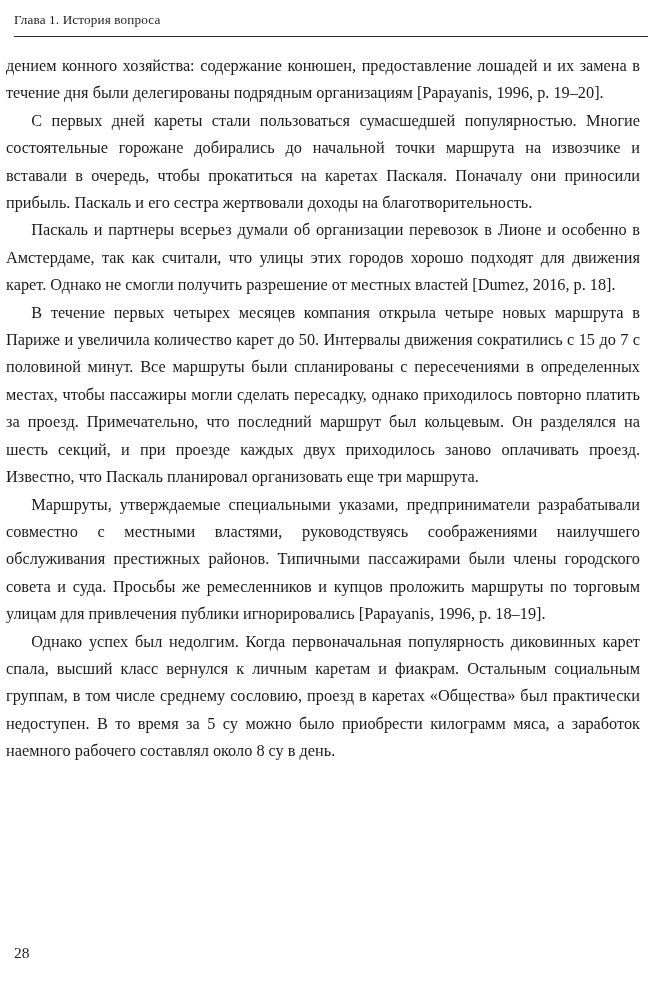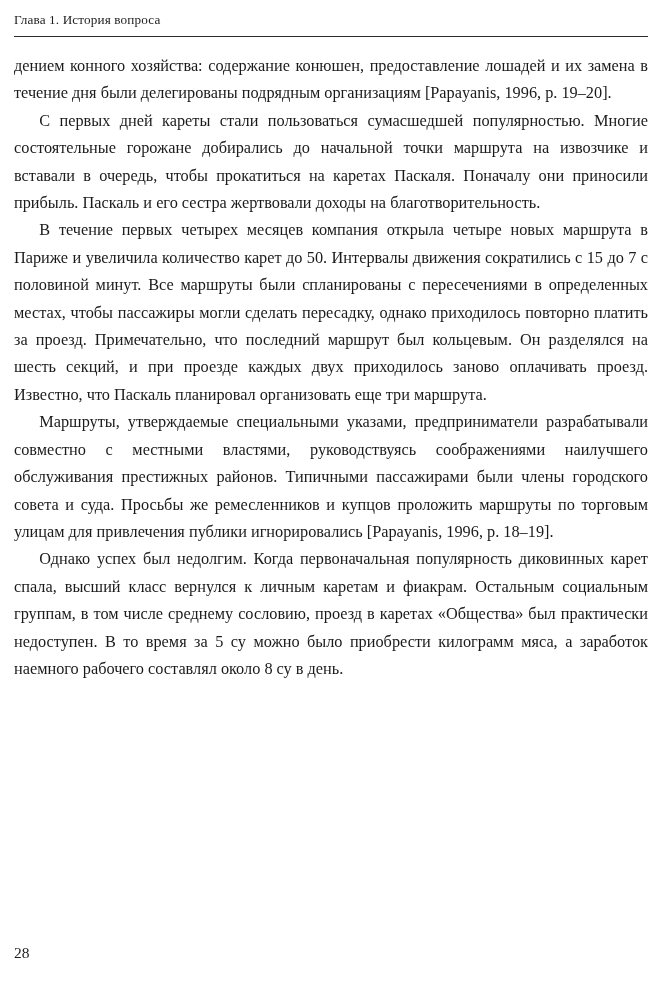--- a/index.html
+++ b/index.html
@@ -34,21 +34,21 @@
     position: absolute;
     top: 36px;
     left: 14px;
     width: 634px;
     height: 1px;
     background: #2b2b2b;
   }
   .body-text {
     position: absolute;
     top: 52px;
-    left: 14px;
+    left: 6px;
     width: 634px;
     font-size: 16.3px;
     line-height: 27.4px;
     text-align: justify;
     text-justify: inter-word;
     hyphens: manual;
   }
   .body-text p {
     margin: 0;
     text-indent: 1.55em;
@@ -70,20 +70,21 @@
 
 <div class="page">
 
   <div class="running-head">Глава 1. История вопроса</div>
 
   <div class="head-rule"></div>
 
   <div class="body-text">
     <p class="first">дением конного хозяйства: содержание конюшен, предоставление лошадей и их замена в течение дня были делегированы подрядным организациям [Papayanis, 1996, p. 19–20].</p>
     <p>С первых дней кареты стали пользоваться сумасшедшей популярностью. Многие состоятельные горожане добирались до начальной точки маршрута на извозчике и вставали в очередь, чтобы прокатиться на каретах Паскаля. Поначалу они приносили прибыль. Паскаль и его сестра жертвовали доходы на благотворительность.</p>
+    <p>Паскаль и партнеры всерьез думали об организации перевозок в Лионе и особенно в Амстердаме, так как считали, что улицы этих городов хорошо подходят для движения карет. Однако не смогли получить разрешение от местных властей [Dumez, 2016, p. 18].</p>
     <p>В течение первых четырех месяцев компания открыла четыре новых маршрута в Париже и увеличила количество карет до 50. Интервалы движения сократились с 15 до 7 с половиной минут. Все маршруты были спланированы с пересечениями в определенных местах, чтобы пассажиры могли сделать пересадку, однако приходилось повторно платить за проезд. Примечательно, что последний маршрут был кольцевым. Он разделялся на шесть секций, и при проезде каждых двух приходилось заново оплачивать проезд. Известно, что Паскаль планировал организовать еще три маршрута.</p>
     <p>Маршруты, утверждаемые специальными указами, предприниматели разрабатывали совместно с местными властями, руководствуясь соображениями наилучшего обслуживания престижных районов. Типичными пассажирами были члены городского совета и суда. Просьбы же ремесленников и купцов проложить маршруты по торговым улицам для привлечения публики игнорировались [Papayanis, 1996, p. 18–19].</p>
     <p>Однако успех был недолгим. Когда первоначальная популярность диковинных карет спала, высший класс вернулся к личным каретам и фиакрам. Остальным социальным группам, в том числе среднему сословию, проезд в каретах «Общества» был практически недоступен. В то время за 5 су можно было приобрести килограмм мяса, а заработок наемного рабочего составлял около 8 су в день.</p>
   </div>
 
   <div class="folio">28</div>
 
 </div>
 
 </body></html>

